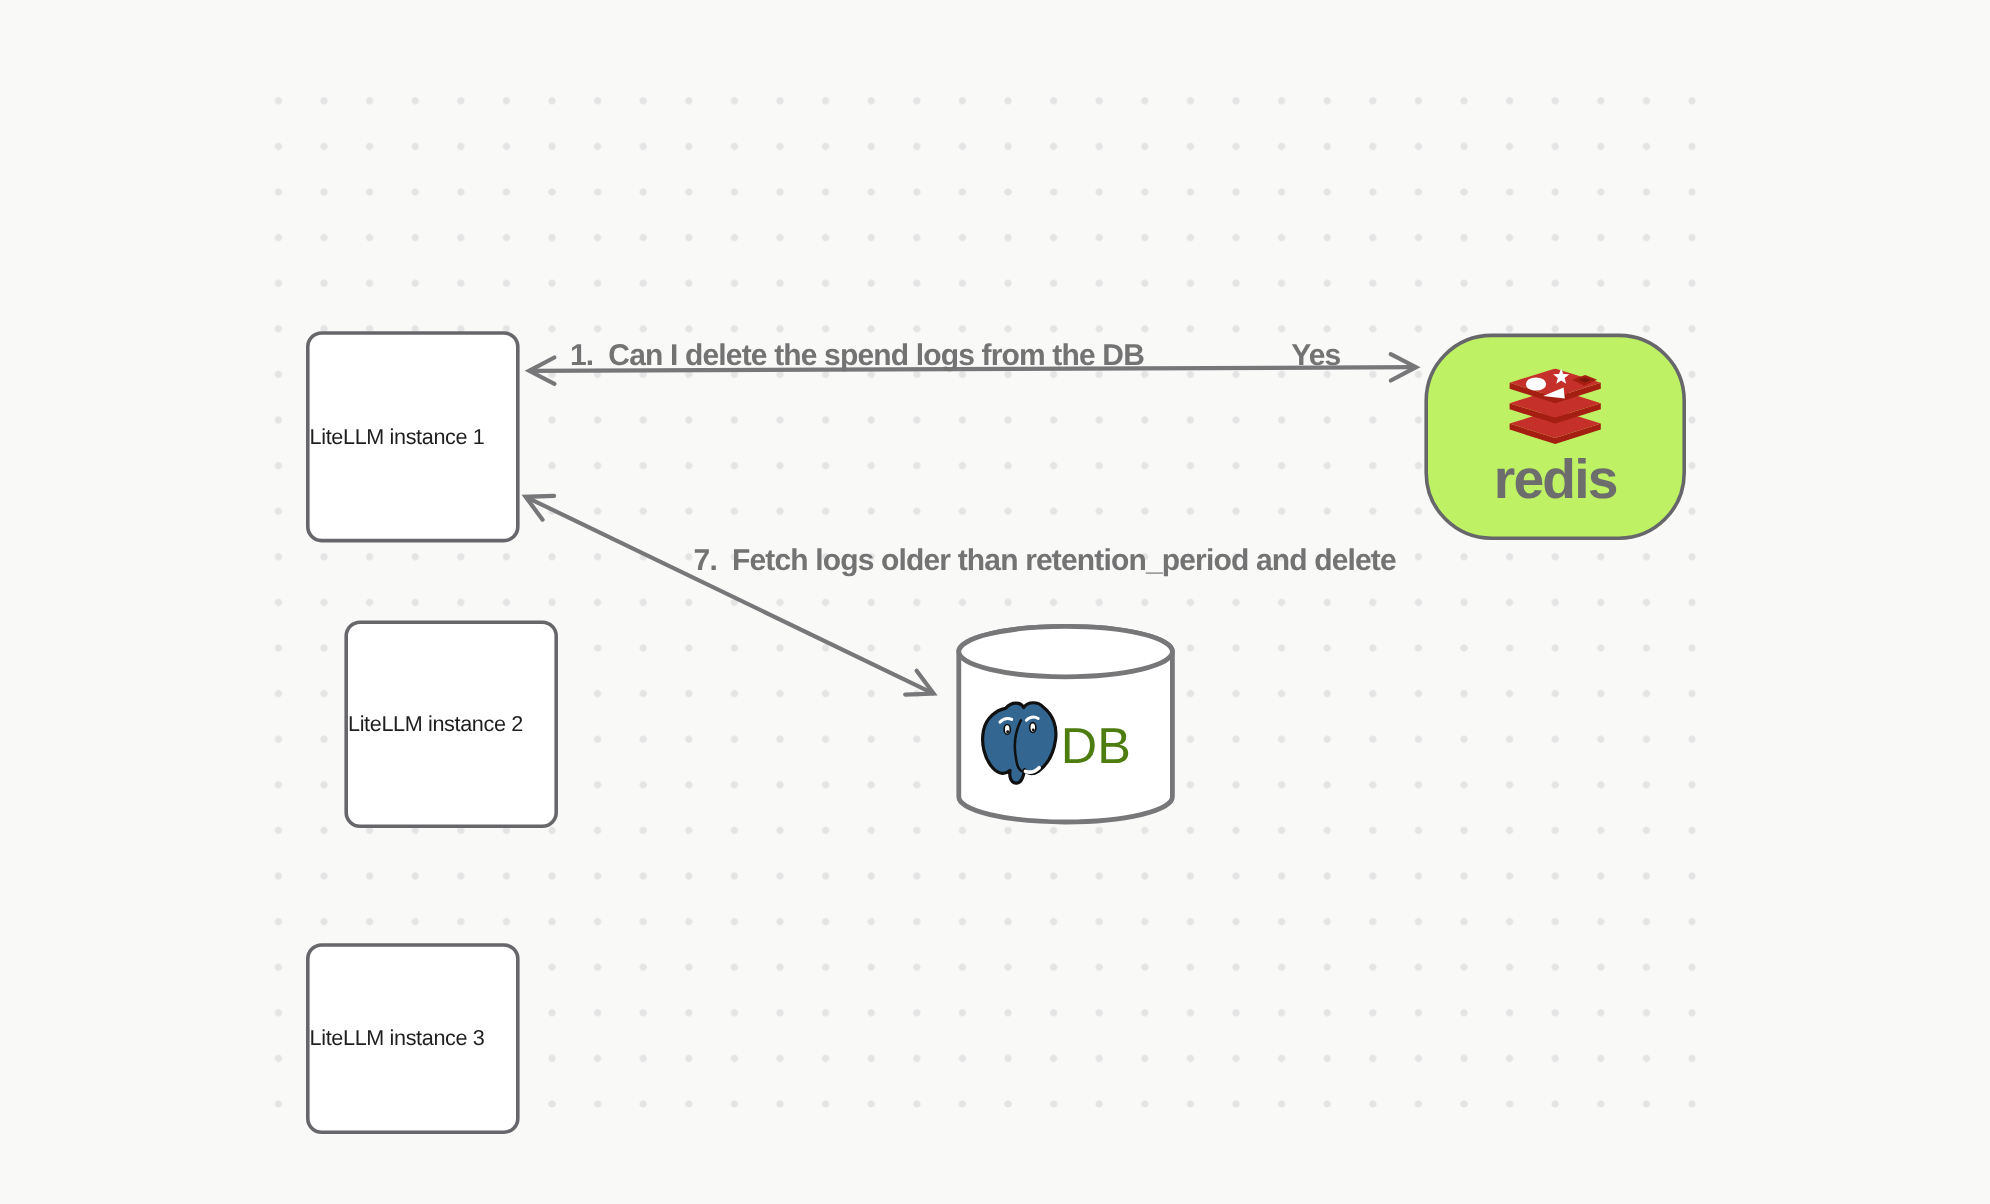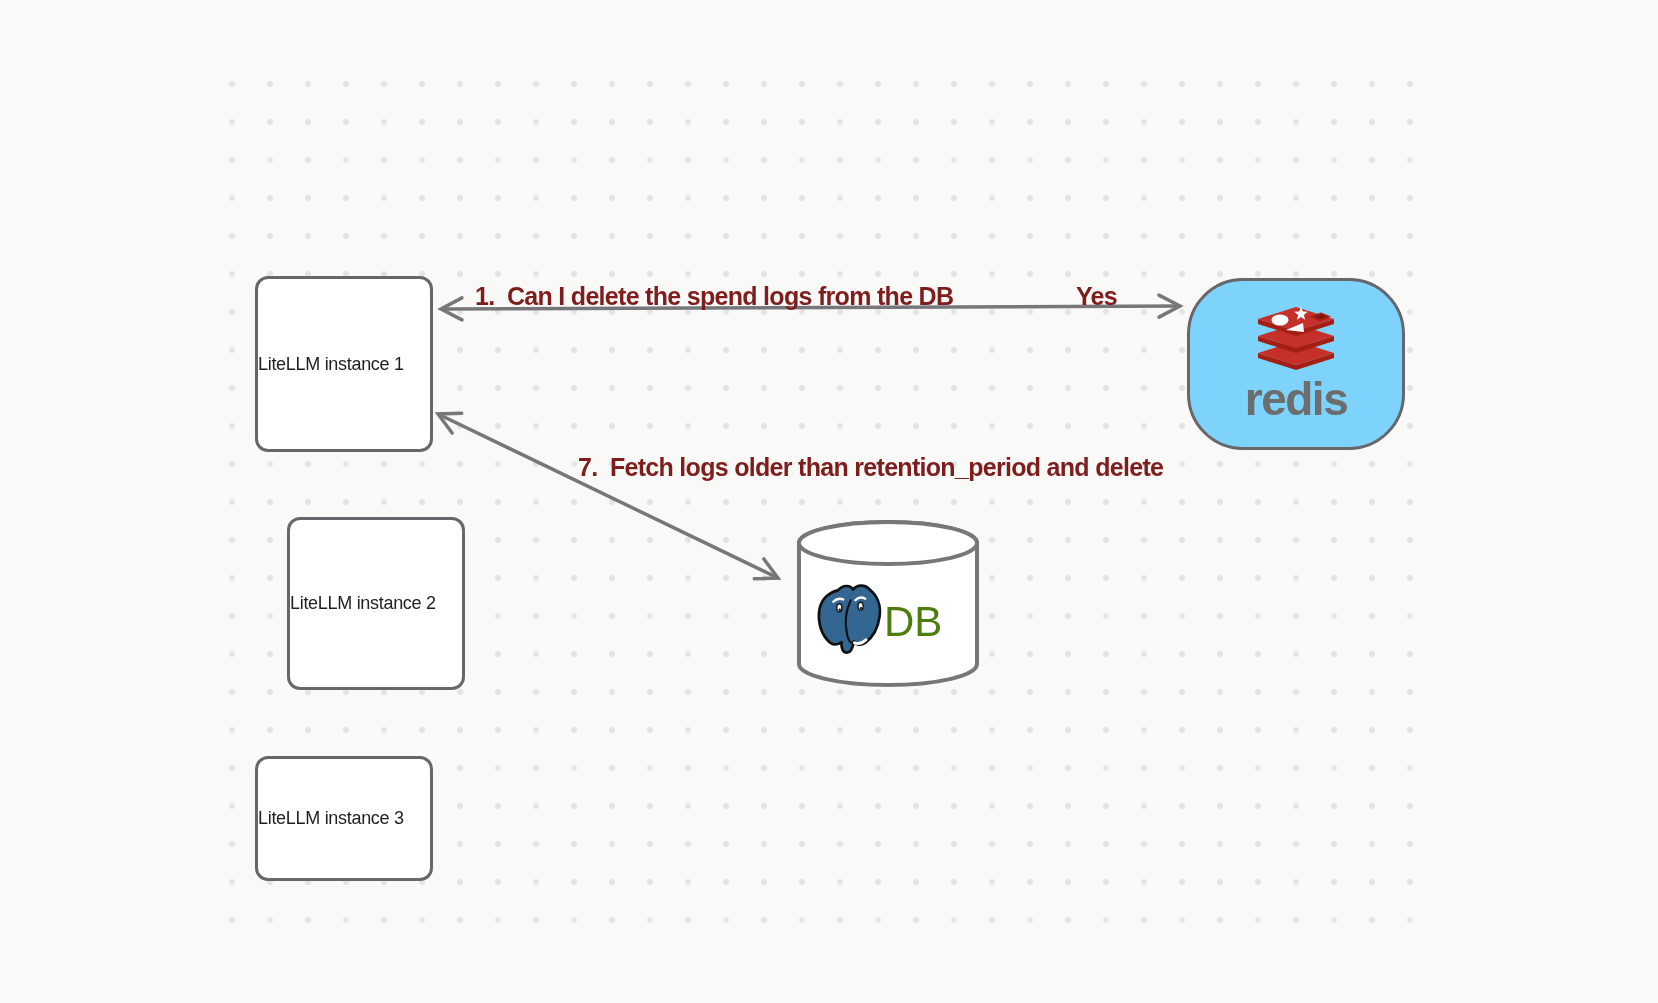--- a/index.html
+++ b/index.html
@@ -18,34 +18,34 @@
   .node-box {
     position:absolute; left:255px; width:178px;
     background:#ffffff; border:3.5px solid #67676b; border-radius:13px;
     display:flex; align-items:center; 
   }
   .node-box .box-label {
     font-size:18px; color:#1f1f1f; letter-spacing:-0.3px; white-space:pre;
   }
   #box-1 { top:276px; height:176px; }
   #box-2 { top:517px; height:173px;margin-left:32px; }
-  #box-3 { top:756px; height:125px; }
+  #box-3 { top:786px; height:159px; }
 
   .redis-node {
     position:absolute; left:1187px; top:278px; width:218px; height:172px;
-    background:#7dd3fc; border:3.5px solid #67676b; border-radius:56px;
+    background:#bef264; border:3.5px solid #67676b; border-radius:56px;
     display:flex; flex-direction:column; align-items:center; justify-content:center;
   }
   .redis-wordmark {
     font-size:46px; font-weight:700; color:#6d6d6d; letter-spacing:-1.5px;
     line-height:1; margin-top:3px;
   }
   svg.overlay { position:absolute; left:0; top:0; width:1658px; height:1003px; }
   .edge-label {
-    position:absolute; font-weight:700; font-size:25px; color:#7f1d1d;
+    position:absolute; font-weight:700; font-size:25px; color:#737373;
     letter-spacing:-0.7px; white-space:pre; line-height:1.15;
   }
   #edge1-label { left:475px; top:282px; }
   #edge1-reply { left:1076px; top:282px; }
   #edge2-label { left:578px; top:453px; }
 
   .db-cylinder-svg { position:absolute; left:793px; top:517px; }
   .pg-elephant-svg { position:absolute; left:812px; top:582px; }
   .db-label {
     position:absolute; left:884px; top:601px;

